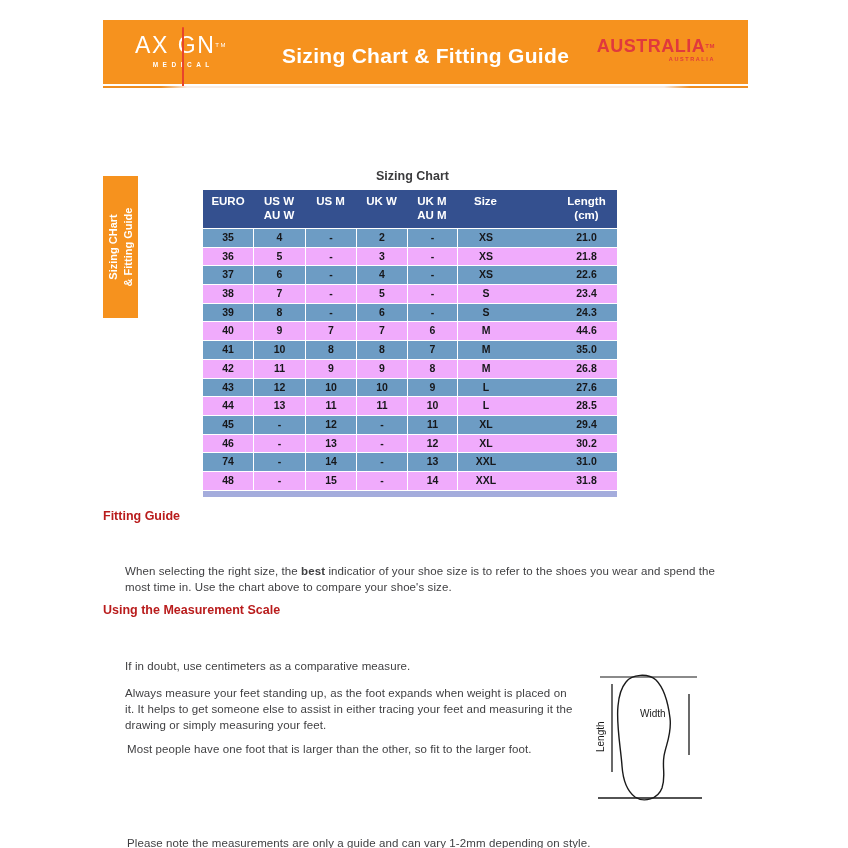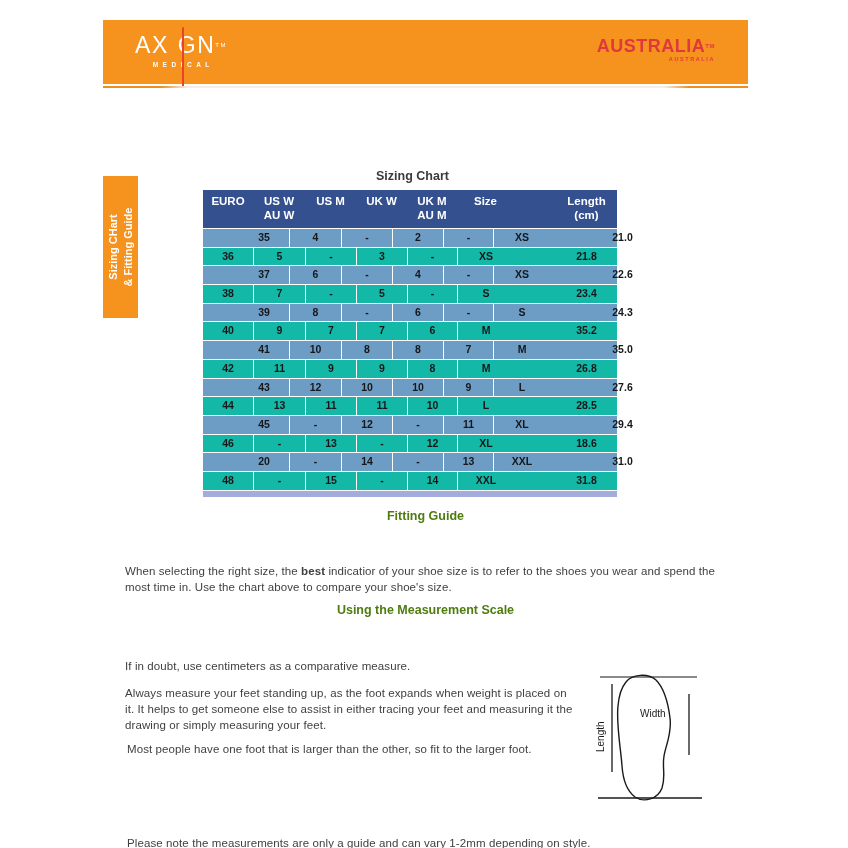--- a/index.html
+++ b/index.html
@@ -33,29 +33,29 @@
   .chart-title{position:absolute;left:205px;top:169px;width:415px;text-align:center;
                font-size:12.5px;font-weight:700;color:#3b3b3d;}
   .foot-note{position:absolute;left:400px;top:188px;width:217px;text-align:left;
              font-size:12px;font-weight:700;color:#0369a1;}
   .size-table{position:absolute;left:203px;top:190px;width:414px;}
   .t-header{display:grid;grid-template-columns:50px 52px 51px 51px 50px 57px 42px 61px;
             background:#34508F;height:38px;}
   .th{color:#fff;font-size:11.5px;font-weight:700;text-align:center;padding-top:5px;line-height:13.5px;}
   .tr{display:grid;grid-template-columns:50px 52px 51px 51px 50px 57px 42px 61px;
       height:17.7px;border-top:1px solid #fff;}
-  .tr.dark{background:#6D9CC4;padding-left:36px;}
-  .tr.light{background:#14b8a6;}
+  .tr.dark{background:#6D9CC4;}
+  .tr.light{background:#f0abfc;}
   .td{font-size:10.5px;font-weight:700;color:#17171a;text-align:center;line-height:17.7px;}
   .td.sep{border-left:1px solid #fff;}
   .t-bottomstrip{height:6px;background:#A4ACDC;border-top:1px solid #fff;}
 
   
-  .sec-heading{position:absolute;left:103px;width:645px;text-align:center;
-               font-size:12.5px;font-weight:700;color:#4d7c0f;}
+  .sec-heading{position:absolute;left:103px;width:645px;text-align:left;
+               font-size:12.5px;font-weight:700;color:#b91c1c;}
   .para{position:absolute;font-size:11.5px;line-height:1.38;color:#3f3f41;letter-spacing:0.1px;margin-top:32px;}
   #p-fg1{left:125px;top:532px;width:600px;}
   #p-fg2{left:125px;top:576px;width:600px;}
   #p-ms1{left:125px;top:627px;width:600px;}
   #p-ms2{left:125px;top:654px;width:452px;}
   #p-ms3{left:127px;top:710px;width:560px;}
   #p-ms4{left:127px;top:772px;width:560px;}
   #p-ms5{left:127px;top:804px;width:545px;}
   .bold{font-weight:700;}
 
@@ -66,20 +66,21 @@
 <body>
 
 <div id="page">
 
   <div class="banner">
     <div class="axign">
       <div class="axign-name"><span>AX</span><span class="axign-gap"></span><span>GN</span><span class="axign-tm">TM</span></div>
       <div class="axign-line"></div>
       <div class="axign-sub">MEDICAL</div>
     </div>
+    <div class="banner-title">Sizing Chart &amp; Fitting Guide</div>
     <div class="archline">
       <div class="archline-name"><span>AUSTRALIA</span><span class="archline-tm">TM</span></div>
       <div class="archline-sub">AUSTRALIA</div>
     </div>
   </div>
   <div class="banner-underline"></div>
 
   <div class="side-tab">
     <div class="side-tab-text">
       <div>Sizing CHart</div>
@@ -172,21 +173,21 @@
           <div class="td">24.3</div>
         </div>
         <div class="tr light">
           <div class="td">40</div>
           <div class="td sep">9</div>
           <div class="td sep">7</div>
           <div class="td sep">7</div>
           <div class="td sep">6</div>
           <div class="td sep">M</div>
           <div class="td"></div>
-          <div class="td">35.2</div>
+          <div class="td">44.6</div>
         </div>
         <div class="tr dark">
           <div class="td">41</div>
           <div class="td sep">10</div>
           <div class="td sep">8</div>
           <div class="td sep">8</div>
           <div class="td sep">7</div>
           <div class="td sep">M</div>
           <div class="td"></div>
           <div class="td">35.0</div>
@@ -232,24 +233,24 @@
           <div class="td">29.4</div>
         </div>
         <div class="tr light">
           <div class="td">46</div>
           <div class="td sep">-</div>
           <div class="td sep">13</div>
           <div class="td sep">-</div>
           <div class="td sep">12</div>
           <div class="td sep">XL</div>
           <div class="td"></div>
-          <div class="td">18.6</div>
-        </div>
-        <div class="tr dark">
-          <div class="td">20</div>
+          <div class="td">30.2</div>
+        </div>
+        <div class="tr dark">
+          <div class="td">74</div>
           <div class="td sep">-</div>
           <div class="td sep">14</div>
           <div class="td sep">-</div>
           <div class="td sep">13</div>
           <div class="td sep">XXL</div>
           <div class="td"></div>
           <div class="td">31.0</div>
         </div>
         <div class="tr light">
           <div class="td">48</div>

